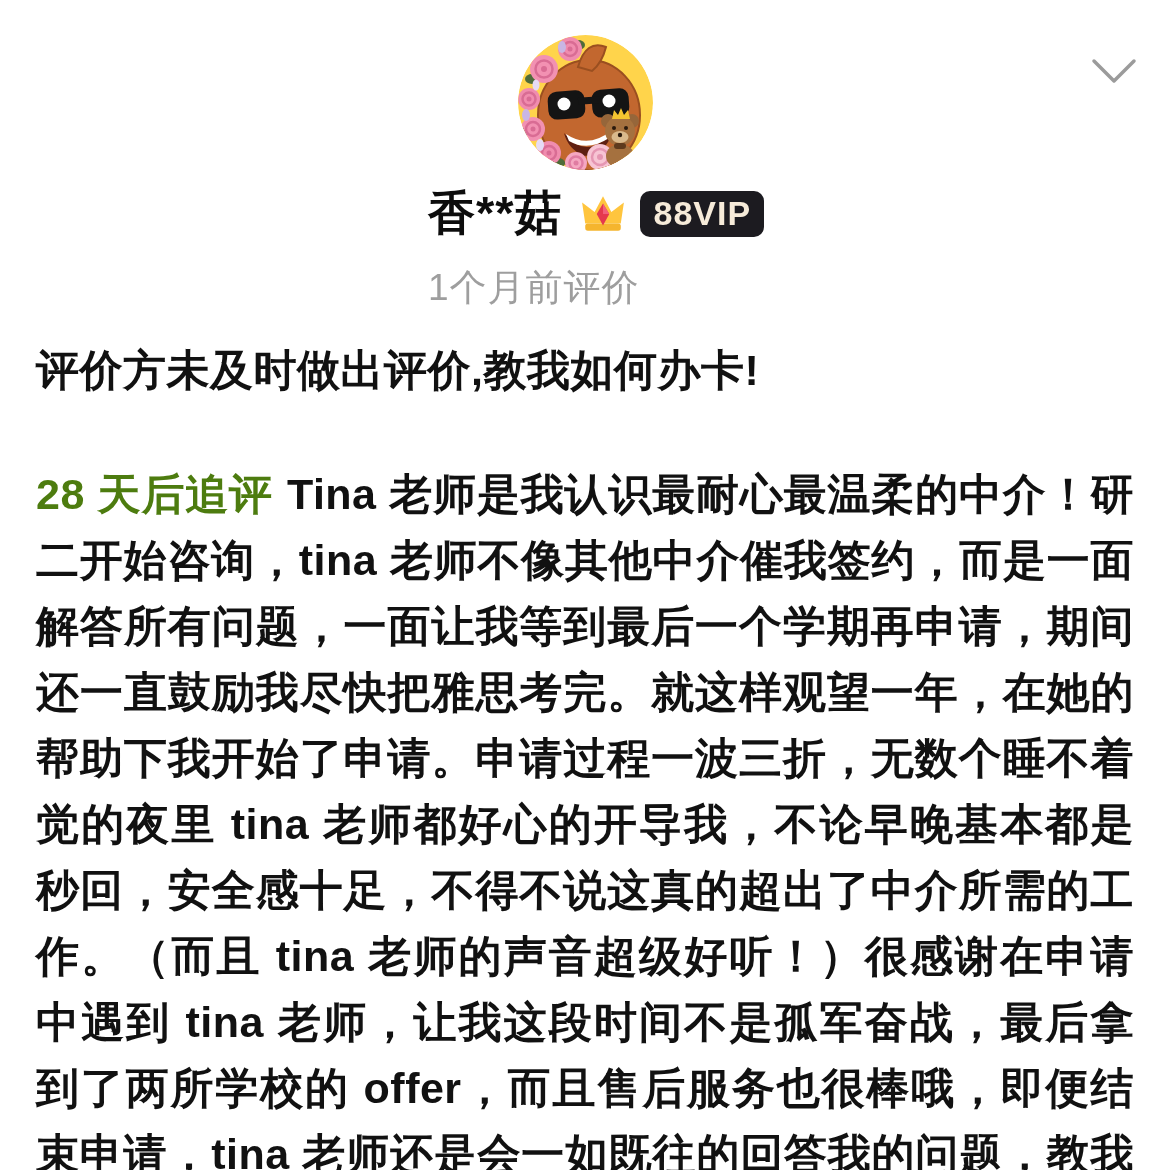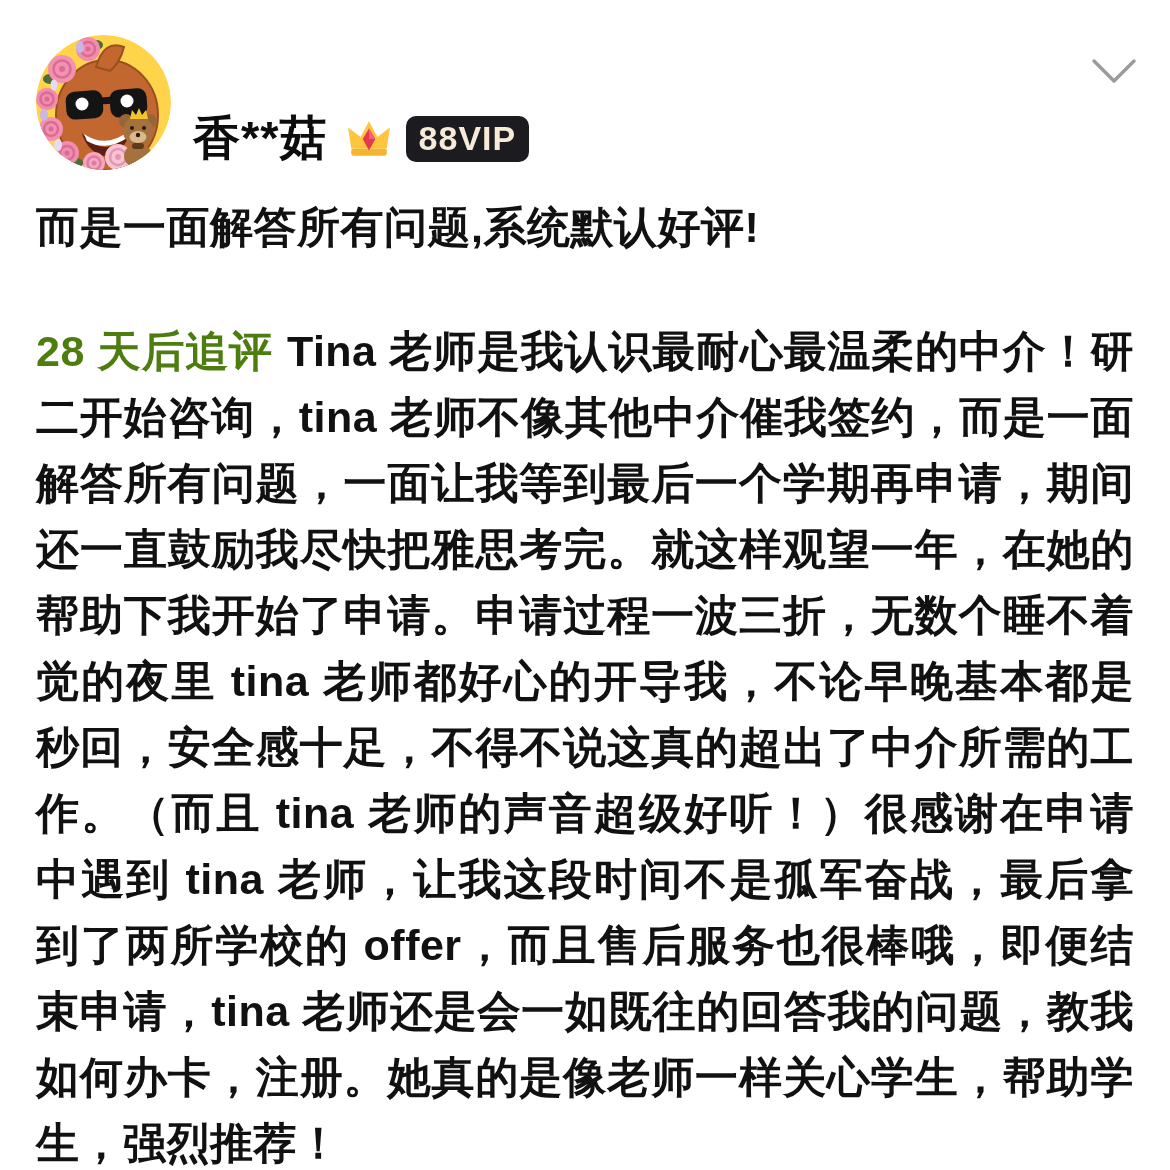--- a/index.html
+++ b/index.html
@@ -14,22 +14,23 @@
   .review-card {
     width: 1170px;
     height: 1170px;
     background: #ffffff;
     padding: 35px 36px 0 36px;
     position: relative;
   }
   
   .header {
     display: flex;
-    align-items: flex-end;
+    align-items: center;
     position: relative;
+    flex-direction: column;
   }
   .avatar {
     width: 135px;
     height: 135px;
     border-radius: 50%;
     overflow: hidden;
     flex: 0 0 135px;
     cursor: pointer;
   }
   .header-info {
@@ -194,25 +195,26 @@
       <div class="name-row">
         <span class="username">香**菇</span>
         <svg class="crown-icon" viewBox="0 0 44 40">
           <path d="M5 29 L2 9 L14 18 L22 3 L30 18 L42 9 L39 29 Z" fill="#FFC53E"></path>
           <rect x="5" y="29" width="34" height="7" rx="2.5" fill="#F5B52E"></rect>
           <path d="M22 10 L28 20 L22 31 L16 20 Z" fill="#E5394E"></path>
           <path d="M22 10 L28 20 L22 20 Z" fill="#F2607A"></path>
         </svg>
         <span class="vip-badge">88VIP</span>
       </div>
+      <div class="timestamp">1个月前评价</div>
     </div>
 
     <svg class="chevron" viewBox="0 0 48 30">
       <polyline points="4,4 24,24 44,4" fill="none" stroke="#9b9b9b" stroke-width="3.5" stroke-linecap="round" stroke-linejoin="round"></polyline>
     </svg>
   </div>
 
   <div class="review-body">
-    <p class="default-note">而是一面解答所有问题,系统默认好评!</p>
+    <p class="default-note">评价方未及时做出评价,教我如何办卡!</p>
     <p class="followup"><span class="followup-label">28 天后追评</span><span class="followup-text">Tina 老师是我认识最耐心最温柔的中介！研二开始咨询，tina 老师不像其他中介催我签约，而是一面解答所有问题，一面让我等到最后一个学期再申请，期间还一直鼓励我尽快把雅思考完。就这样观望一年，在她的帮助下我开始了申请。申请过程一波三折，无数个睡不着觉的夜里 tina 老师都好心的开导我，不论早晚基本都是秒回，安全感十足，不得不说这真的超出了中介所需的工作。（而且 tina 老师的声音超级好听！）很感谢在申请中遇到 tina 老师，让我这段时间不是孤军奋战，最后拿到了两所学校的 offer，而且售后服务也很棒哦，即便结束申请，tina 老师还是会一如既往的回答我的问题，教我如何办卡，注册。她真的是像老师一样关心学生，帮助学生，强烈推荐！</span></p>
   </div>
 
 </div>
 
 </body></html>

